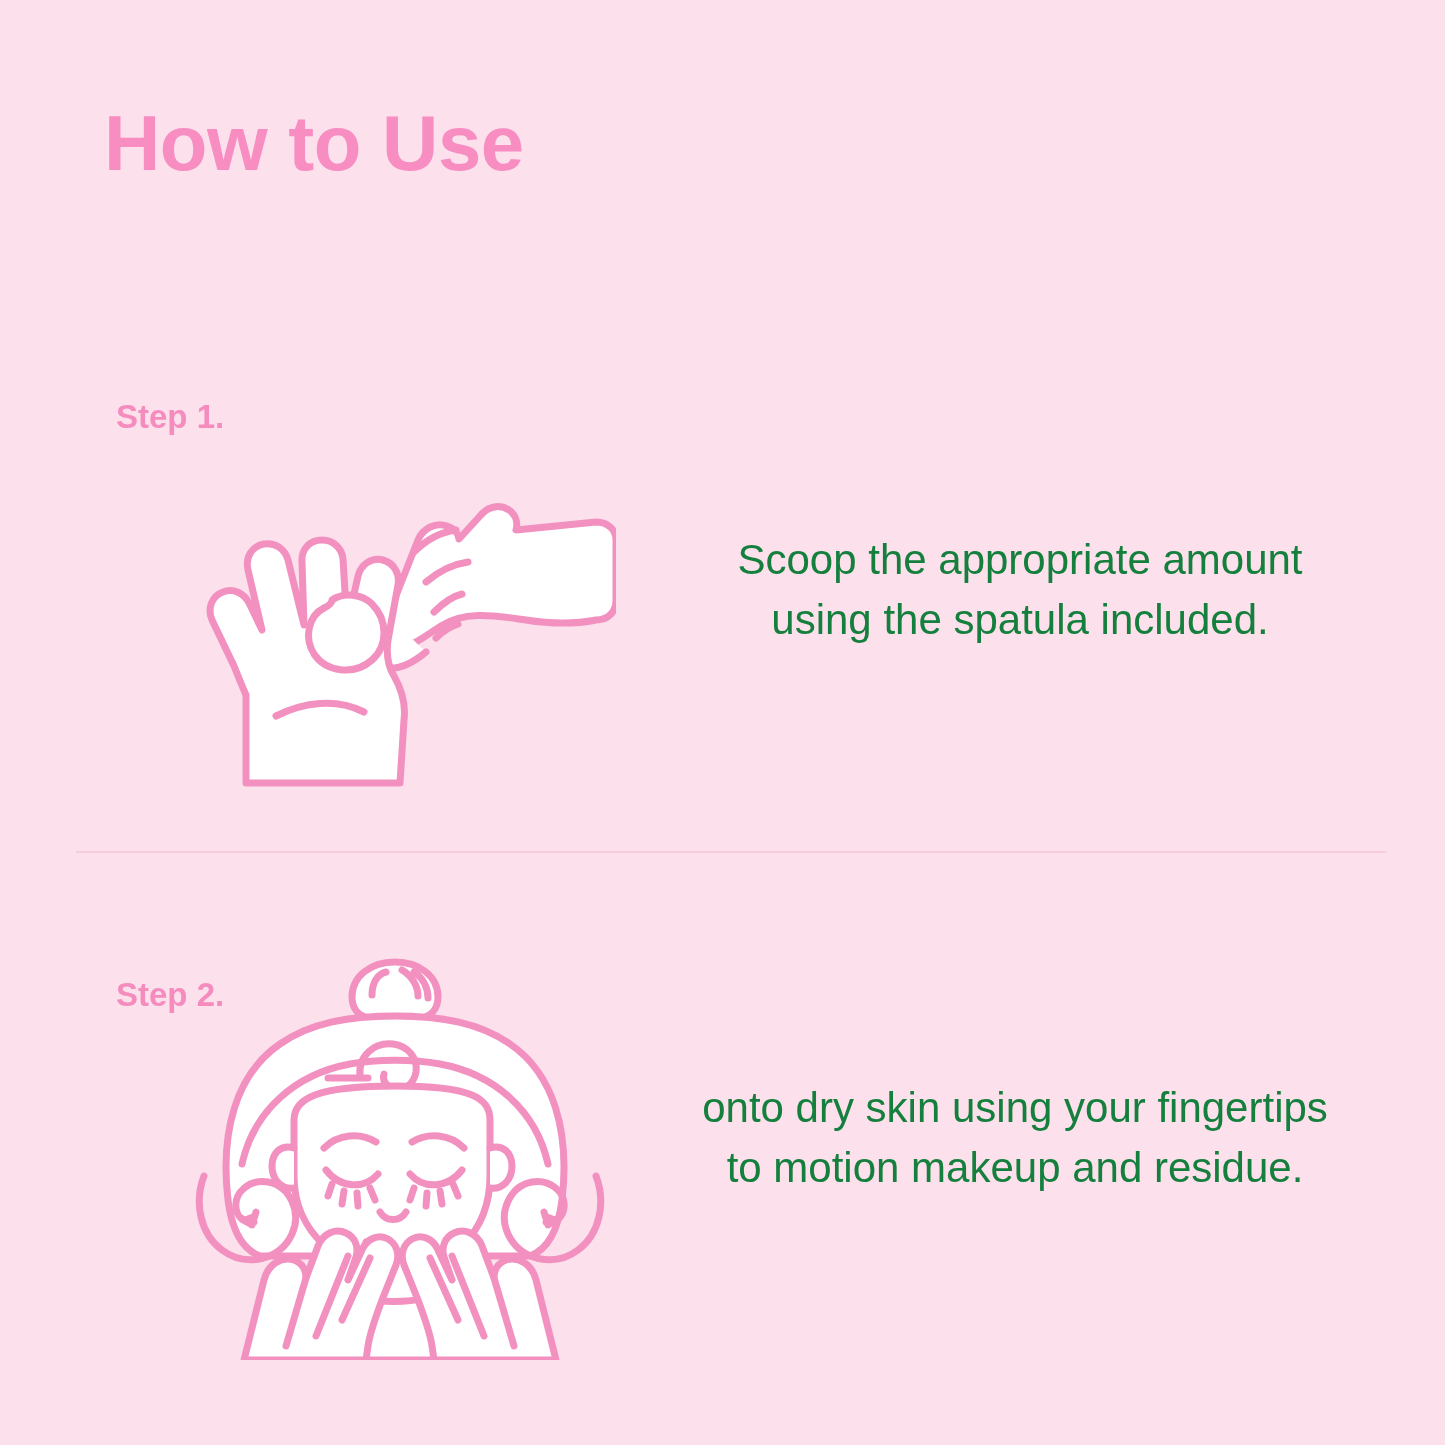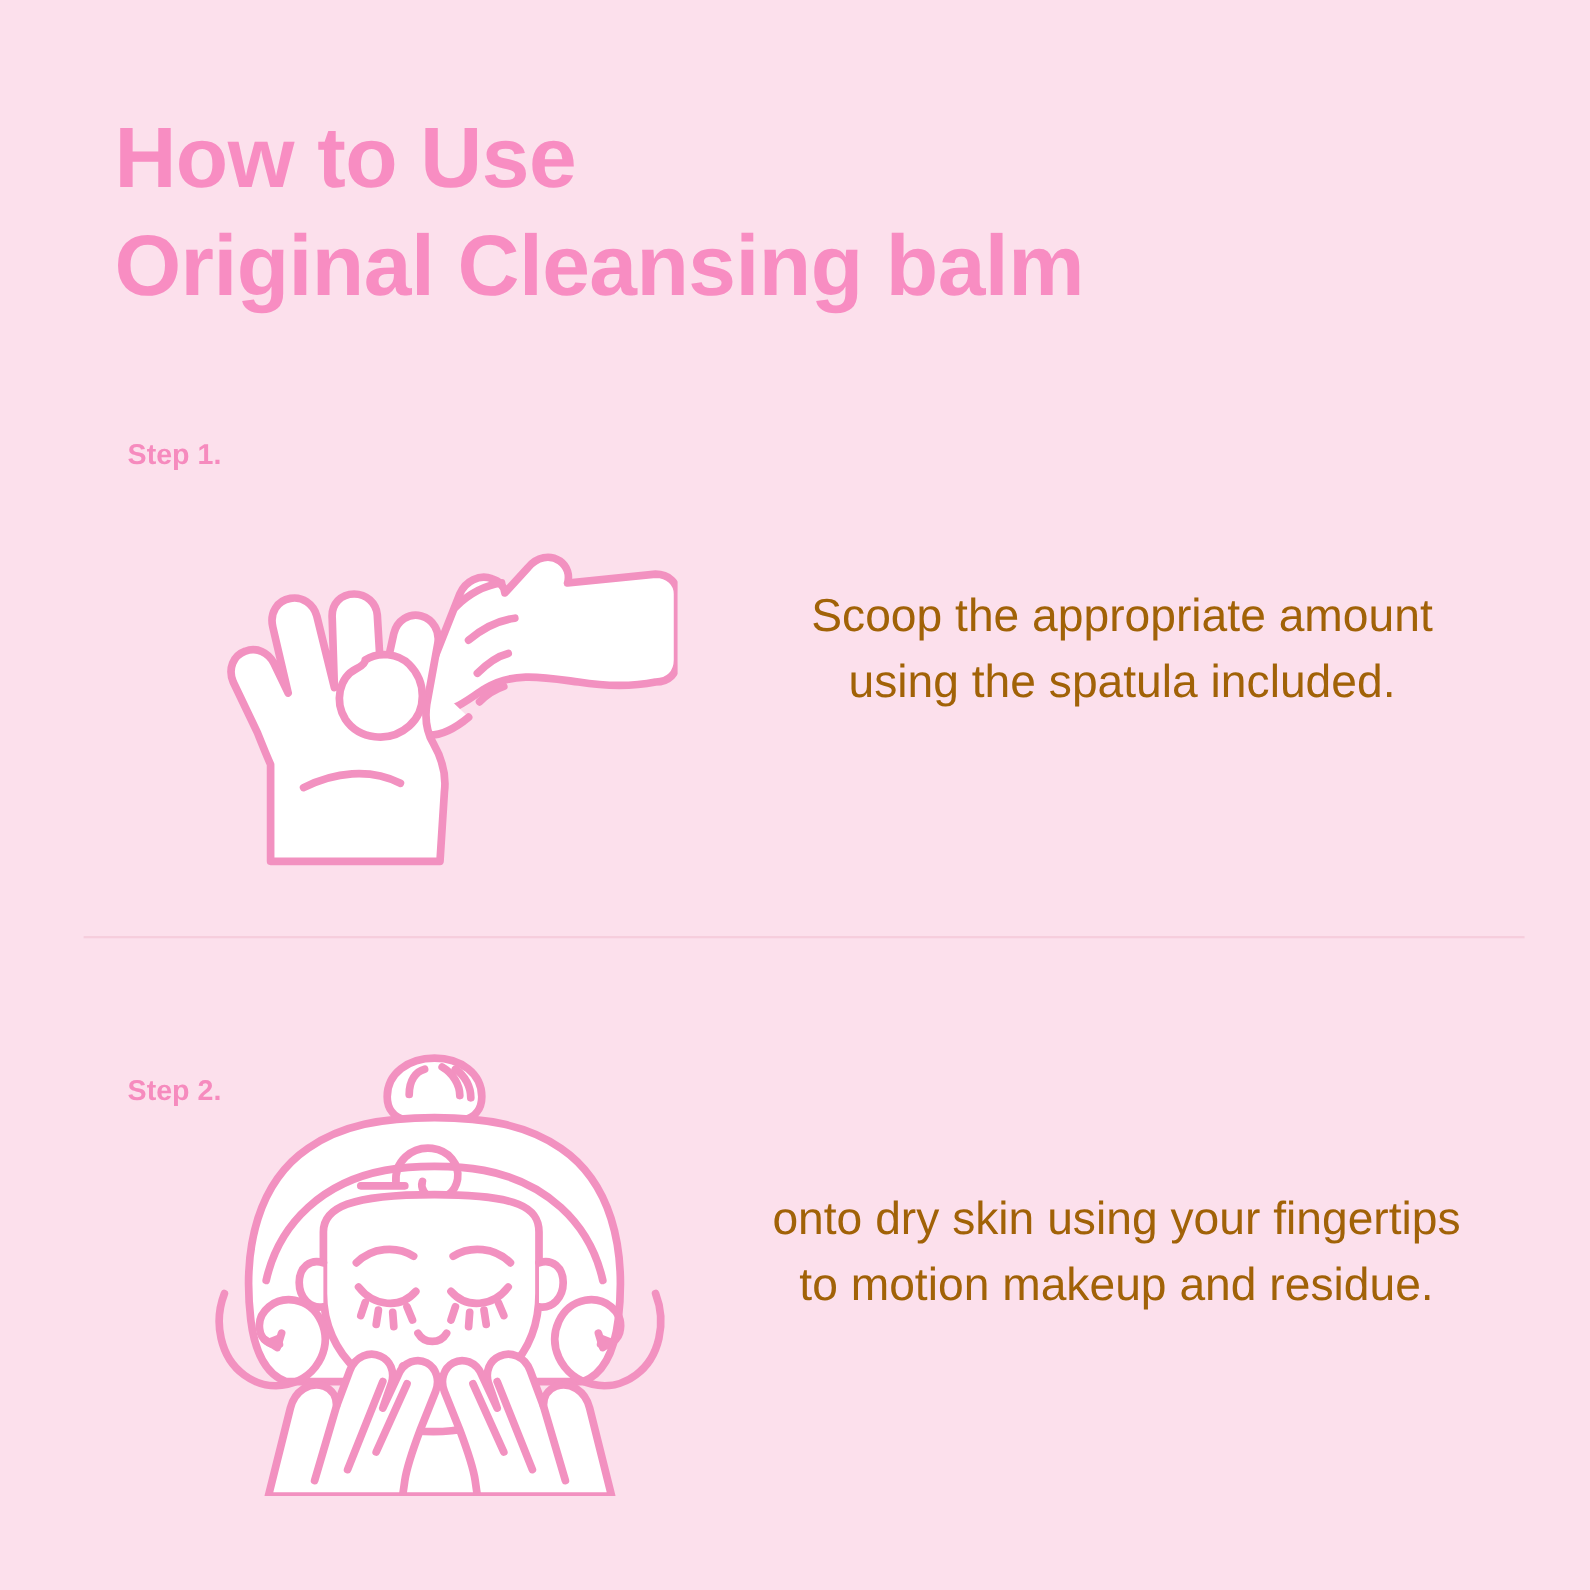--- a/index.html
+++ b/index.html
@@ -34,30 +34,30 @@
   }
   .heading-line {
     display: block;
     white-space: nowrap;
   }
 
   
   .step-label {
     position: absolute;
     color: #F68BBE;
-    font-size: 26px;
+    font-size: 33px;
     font-weight: 700;
     letter-spacing: 0px;
   }
   #step1-label { left: 116px; top: 398px; }
   #step2-label { left: 116px; top: 953px; margin-top: 23px; }
 
   .step-text {
     position: absolute;
-    color: #a16207;
+    color: #15803d;
     font-size: 42px;
     font-weight: 500;
     line-height: 1.42;
     text-align: center;
   }
   #step1-text {
     left: 640px;
     top: 530px;
     width: 760px;
   }
@@ -96,21 +96,20 @@
   }
   .illus svg { display: block; width: 100%; height: 100%; }
 </style>
 </head>
 <body>
 
 <div class="page">
 
   <div class="heading">
     <span class="heading-line">How to Use</span>
-    <span class="heading-line">Original Cleansing balm</span>
   </div>
 
   <div class="step-label" id="step1-label">Step 1.</div>
 
   <div class="illus" id="hands-illus">
     <svg viewBox="0 0 520 350" xmlns="http://www.w3.org/2000/svg">
       <g fill="#FFFFFF" stroke="#F291C0" stroke-width="7" stroke-linecap="round" stroke-linejoin="round">
 
         <path d="M300 205
                  C292 198 288 186 292 176

